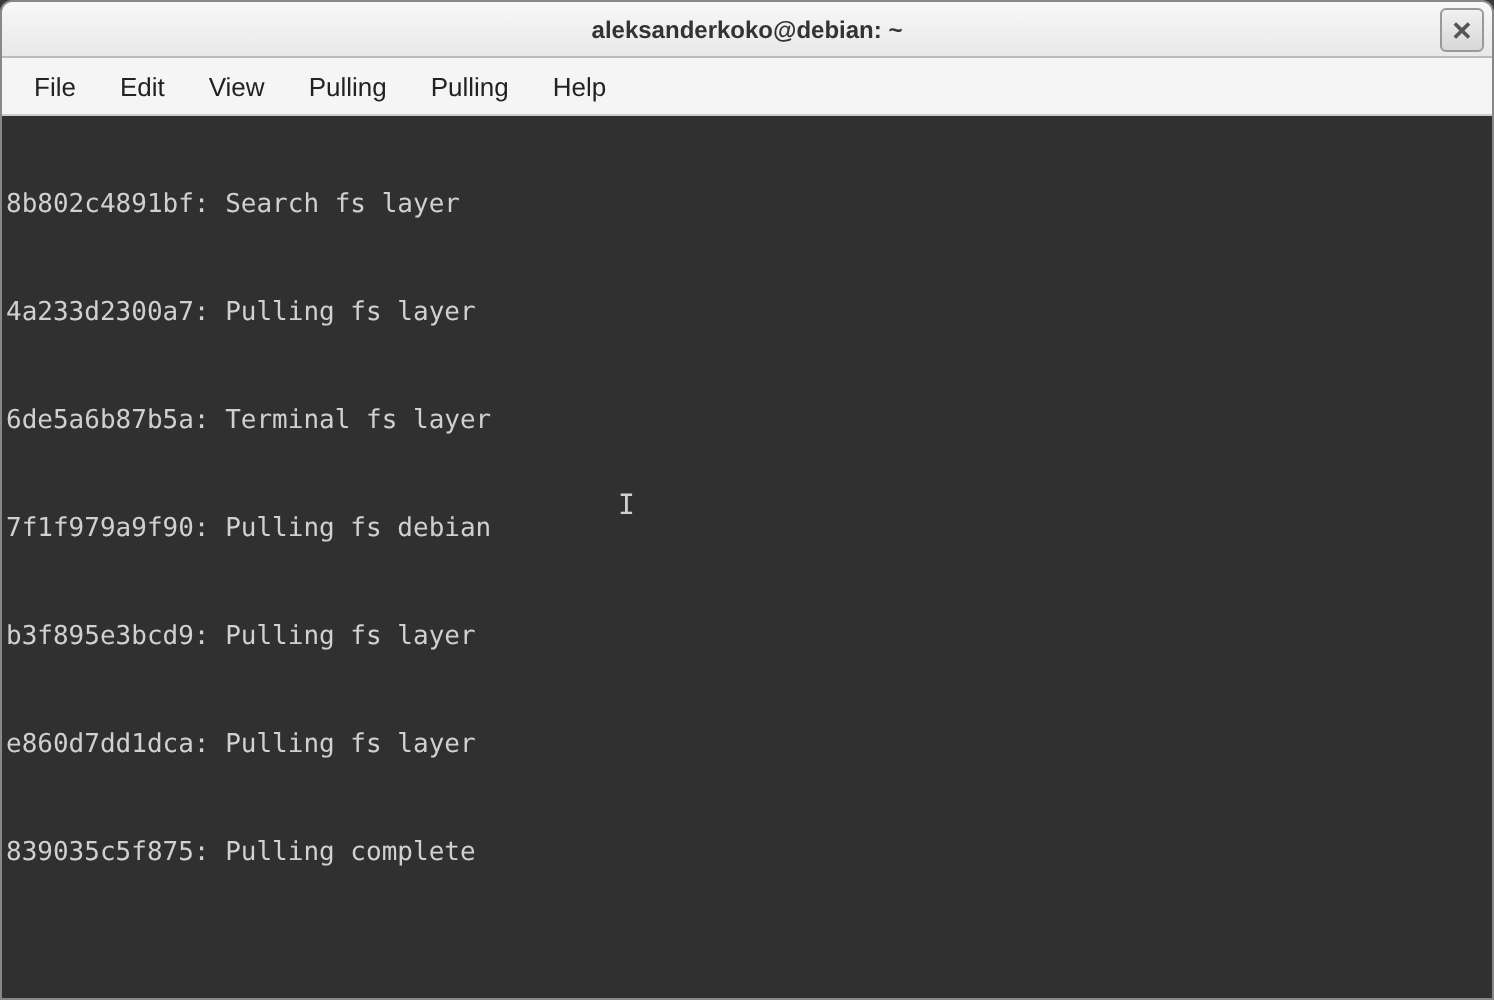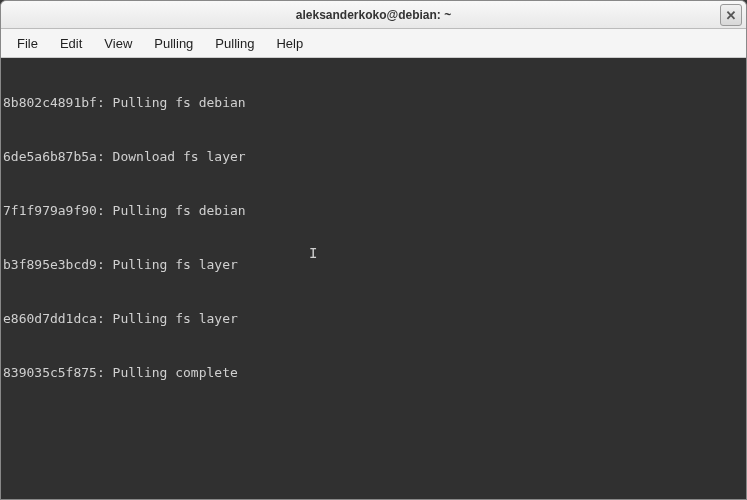--- a/index.html
+++ b/index.html
@@ -109,22 +109,23 @@
   <div class="menubar">
     <div class="menu-item">File</div>
     <div class="menu-item">Edit</div>
     <div class="menu-item">View</div>
     <div class="menu-item">Pulling</div>
     <div class="menu-item">Pulling</div>
     <div class="menu-item">Help</div>
   </div>
 
   <div class="terminal">
-    <div class="terminal-line">8b802c4891bf: Pulling fs debian</div>
-    <div class="terminal-line">6de5a6b87b5a: Download fs layer</div>
+    <div class="terminal-line">8b802c4891bf: Search fs layer</div>
+    <div class="terminal-line">4a233d2300a7: Pulling fs layer</div>
+    <div class="terminal-line">6de5a6b87b5a: Terminal fs layer</div>
     <div class="terminal-line">7f1f979a9f90: Pulling fs debian</div>
     <div class="terminal-line">b3f895e3bcd9: Pulling fs layer</div>
     <div class="terminal-line">e860d7dd1dca: Pulling fs layer</div>
     <div class="terminal-line">839035c5f875: Pulling complete</div>
     
     
     
     
     
     

